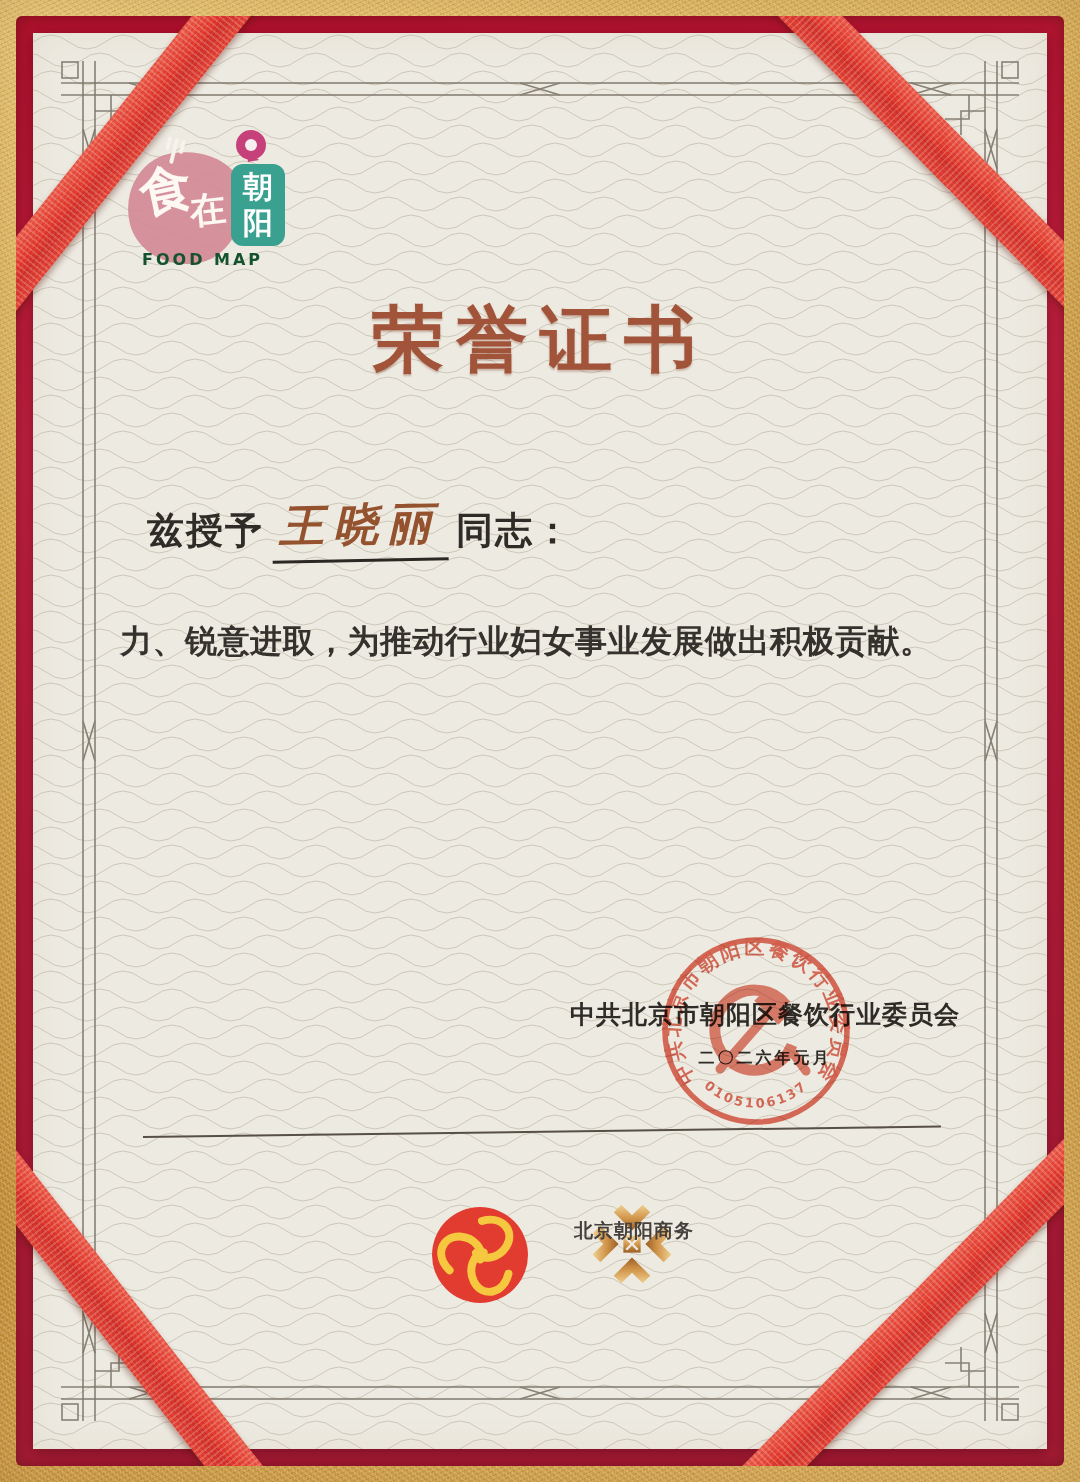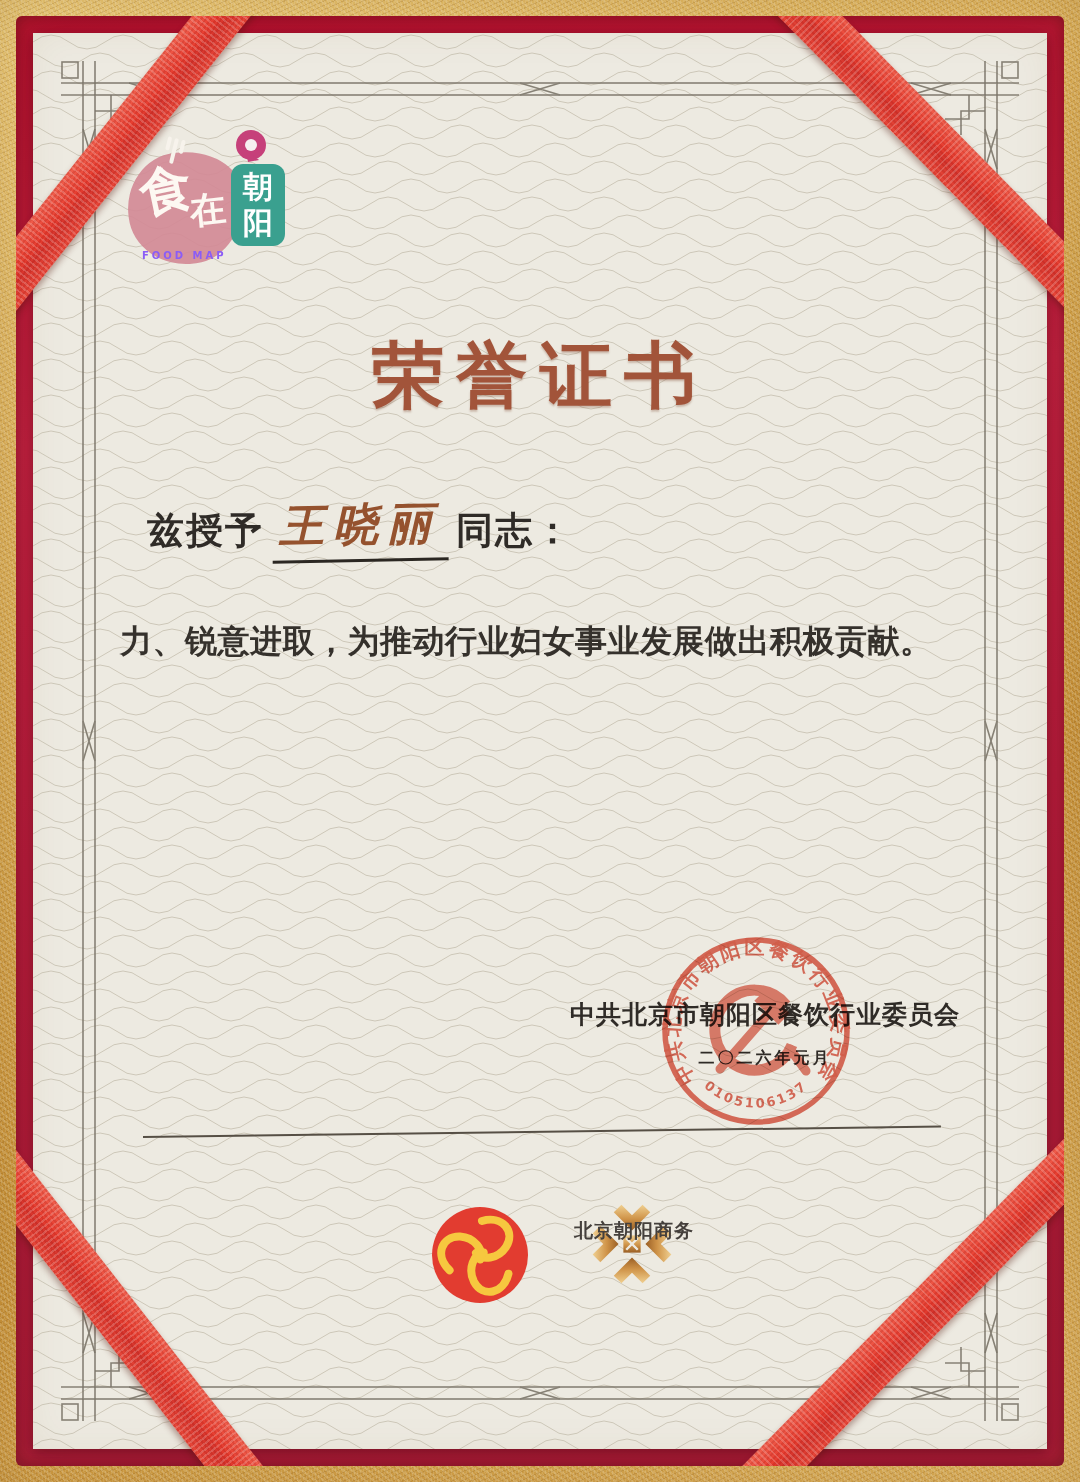--- a/index.html
+++ b/index.html
@@ -41,22 +41,22 @@
 
   
   .brand{position:absolute;left:95px;top:89px;width:180px;height:150px;z-index:5;}
   .brand-blob{position:absolute;left:0;top:30px;width:116px;height:112px;
     background:#d28a96;border-radius:46% 54% 48% 52% / 52% 42% 60% 48%;
     transform:rotate(-7deg);opacity:.92;}
   .brand-shi{position:absolute;left:12px;top:34px;font-family:"DejaVu Serif",serif;
     font-weight:700;font-size:52px;color:#fdf8f2;transform:rotate(-12deg);z-index:2;}
   .brand-zai{position:absolute;left:62px;top:64px;font-family:"DejaVu Serif",serif;
     font-weight:700;font-size:36px;color:#fdf8f2;transform:rotate(-6deg);z-index:2;}
-  .brand-caption{position:absolute;left:14px;top:128px;font-size:10px;font-weight:700;
-    letter-spacing:3px;color:#8b5cf6;z-index:2;}
+  .brand-caption{position:absolute;left:14px;top:128px;font-size:16px;font-weight:700;
+    letter-spacing:3px;color:#14532d;z-index:2;}
   .brand-tag{position:absolute;left:103px;top:42px;width:54px;height:82px;border-radius:12px;
     background:#3aa08f;color:#ffffff;display:flex;flex-direction:column;align-items:center;
     justify-content:center;gap:2px;z-index:3;}
   .brand-tag span{font-size:30px;font-weight:700;line-height:34px;}
   .brand-pin{position:absolute;left:108px;top:8px;width:30px;height:30px;border-radius:50%;
     background:#c6407a;z-index:3;}
   .brand-pin::after{content:"";position:absolute;left:9px;top:9px;width:12px;height:12px;
     border-radius:50%;background:#f6eef1;}
   .brand-pin::before{content:"";position:absolute;left:4px;top:24px;width:0;height:0;
     border:8px solid transparent;border-top-color:#c6407a;transform:rotate(35deg);}
@@ -64,21 +64,21 @@
     transform:rotate(14deg);z-index:2;border-radius:2px;}
   .brand-fork::before{content:"";position:absolute;left:-7px;top:0;width:4px;height:14px;
     background:#f7f3ec;border-radius:2px;}
   .brand-fork::after{content:"";position:absolute;left:7px;top:0;width:4px;height:14px;
     background:#f7f3ec;border-radius:2px;}
 
   
   .title{position:absolute;left:0;right:0;top:259px;text-align:center;z-index:5;
     font-family:"DejaVu Serif","Liberation Serif",serif;font-weight:700;
     font-size:72px;letter-spacing:12px;color:#a2543a;
-    text-shadow:0 2px 2px rgba(110,50,25,.28);margin-top:36px;}
+    text-shadow:0 2px 2px rgba(110,50,25,.28);}
 
   
   .recipient{position:absolute;left:114px;top:462px;display:flex;align-items:flex-end;z-index:5;}
   .recipient .plain{font-size:37px;font-weight:600;color:#2f2b27;letter-spacing:2px;
     padding-bottom:6px;}
   .recipient .name{min-width:168px;text-align:center;border-bottom:3px solid #2b2722;
     font-family:"DejaVu Serif","Liberation Serif",serif;font-style:italic;font-weight:700;
     font-size:45px;color:#95522e;letter-spacing:9px;padding:0 4px 4px;margin:0 8px;
     transform:rotate(-1.2deg);}
 

